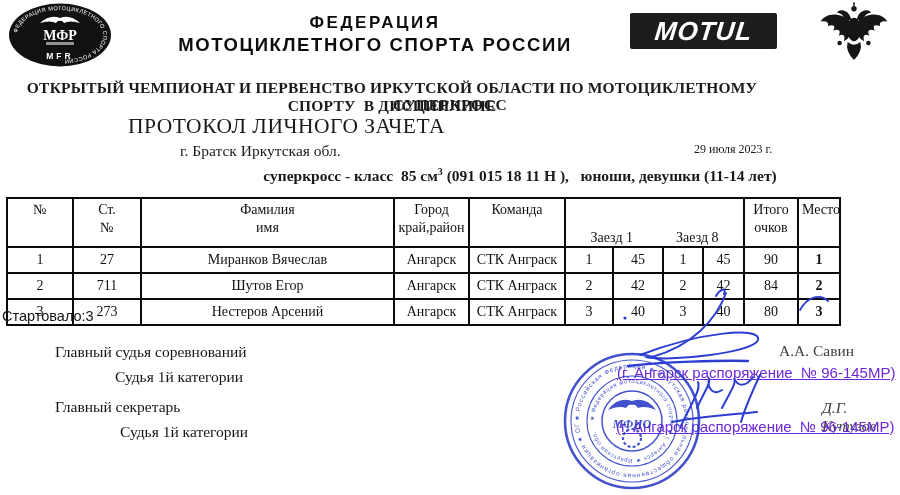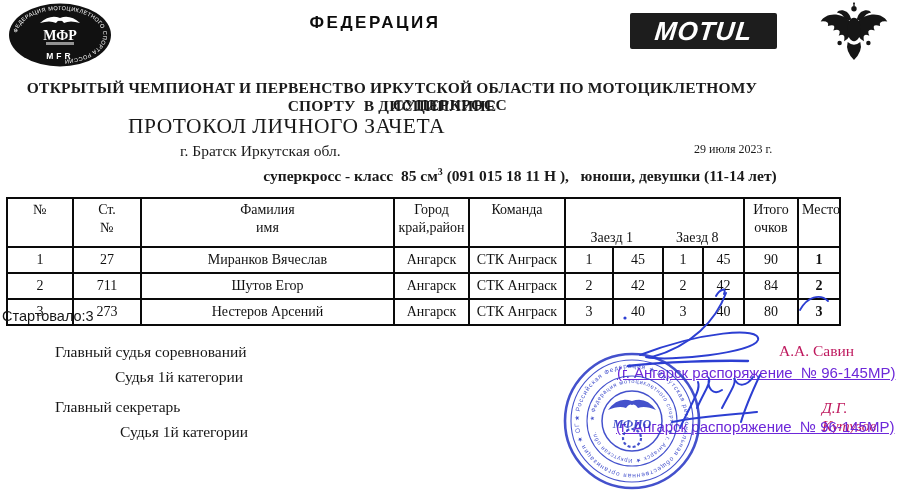--- a/index.html
+++ b/index.html
@@ -47,21 +47,21 @@
   th.h-place{text-align:left;padding-left:4px;}
 
   .started{left:2px;top:308px;font-family:"Liberation Sans","DejaVu Sans",sans-serif;font-size:14.5px;color:#151515;text-align:right;}
 
   
   .off{font-size:15.5px;color:#161616;}
   .judge-role{left:55px;top:343px;}
   .judge-cat{left:115px;top:368px;}
   .secr-role{left:55px;top:398px;}
   .secr-cat{left:120px;top:423px;}
-  .sig-name{font-size:15.5px;color:#be185d;}
+  .sig-name{font-size:15.5px;color:#404040;}
   .savin{left:779px;top:342px;}
   .kutuzov{left:822px;top:399px;font-style:italic;}
   .order{font-family:"Liberation Sans","DejaVu Sans",sans-serif;font-size:15px;color:#6d28d9;text-decoration:underline;}
   .order1{left:617px;top:364px;}
   .order2{left:616px;top:418px;}
 
   .stamp-box{left:560px;top:348px;opacity:.88;}
   .pen{left:0;top:0;pointer-events:none;}
 </style>
 </head>
@@ -78,20 +78,21 @@
       <textPath href="#mfrRing" startOffset="2">ФЕДЕРАЦИЯ МОТОЦИКЛЕТНОГО СПОРТА РОССИИ</textPath>
     </text>
     <path d="M34,21 Q44,12 54,16 Q64,12 74,21 Q64,18 58,21 Q56,18 54,19 Q52,18 50,21 Q44,18 34,21 Z" fill="#fff"></path>
     <text x="54" y="38" text-anchor="middle" font-size="14" font-weight="bold" fill="#fff" font-family="Liberation Serif,serif">МФР</text>
     <rect x="40" y="40" width="28" height="3" fill="#fff" opacity=".55"></rect>
     <text x="54" y="57" text-anchor="middle" font-size="8.5" font-weight="bold" fill="#fff" letter-spacing="3" font-family="Liberation Sans,sans-serif">MFR</text>
   </svg>
 
   <div class="abs fed-title">
     <div class="fed-line1">ФЕДЕРАЦИЯ</div>
+    <div class="fed-line2">МОТОЦИКЛЕТНОГО СПОРТА РОССИИ</div>
   </div>
 
   <div class="abs motul">
     <span>MOTUL</span>
   </div>
 
   <svg class="abs eagle" width="72" height="64" viewBox="0 0 80 70">
     <g fill="#161616" stroke="#161616">
       <path d="M39,1 h2 M40,0 v4" stroke-width="1.5"></path>
       <circle cx="40" cy="7" r="3" stroke="none"></circle>

